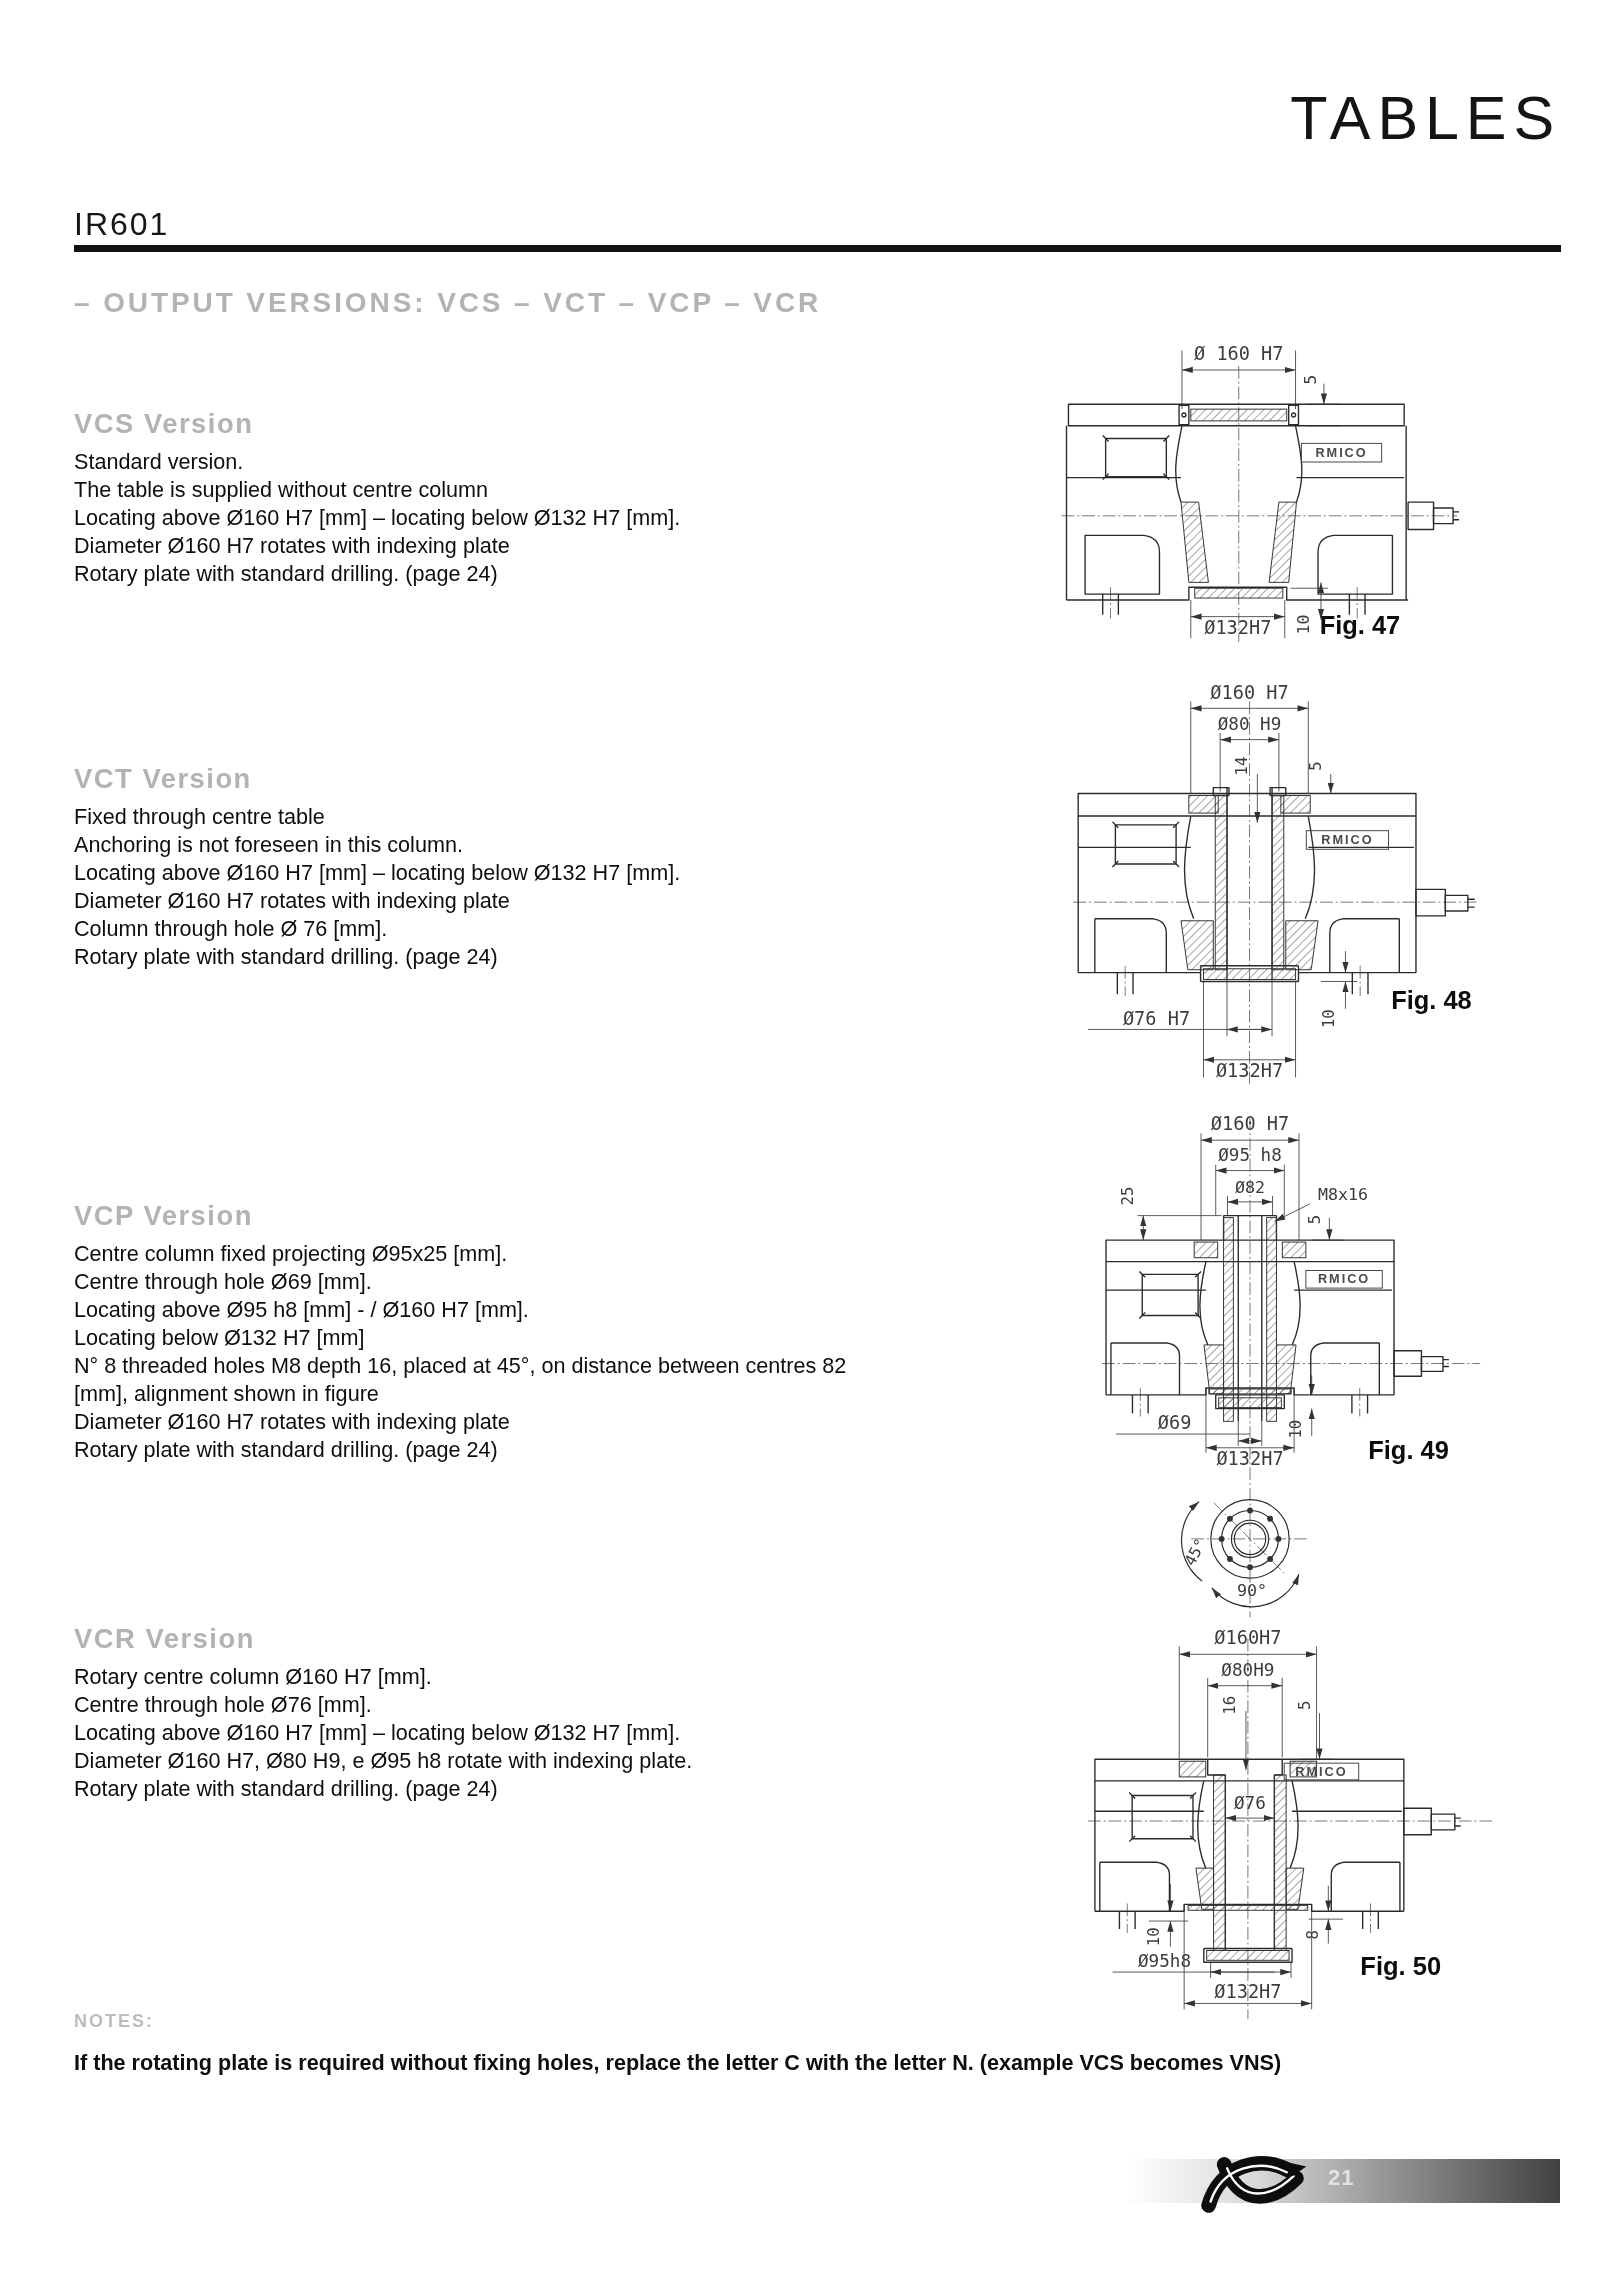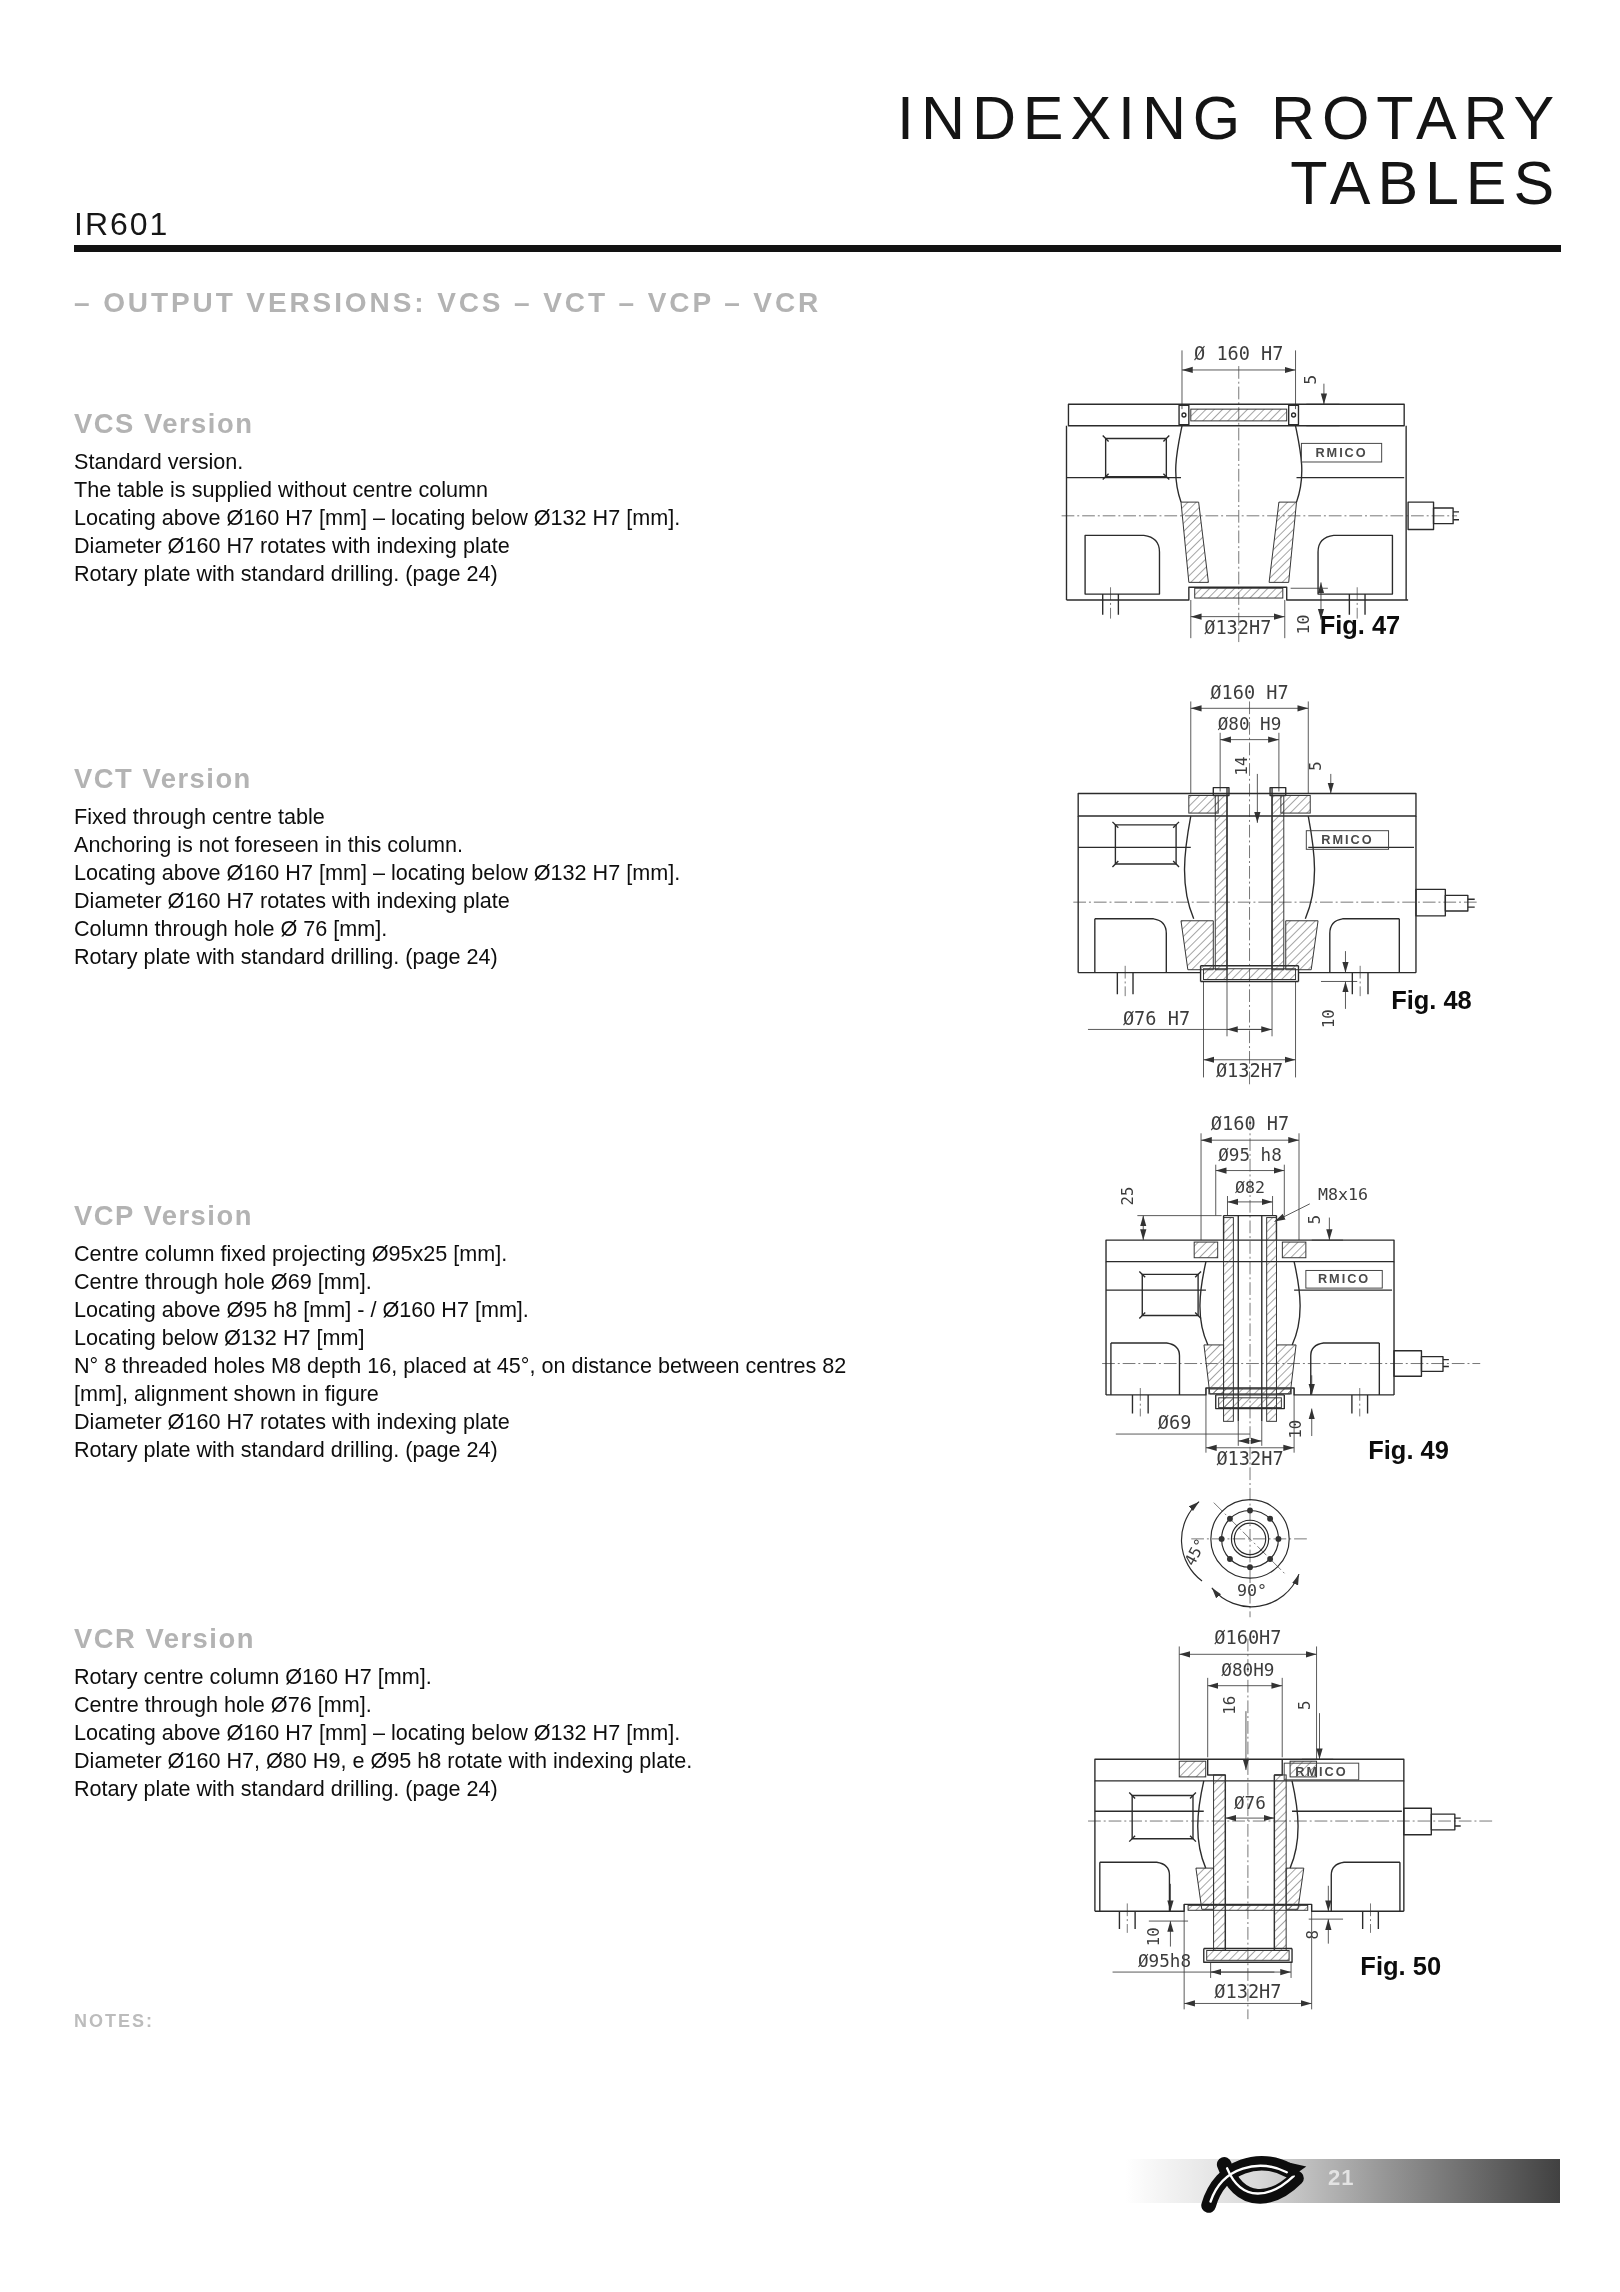--- a/index.html
+++ b/index.html
@@ -35,21 +35,20 @@
   .figcap{font-family:"Liberation Sans",sans-serif;font-weight:bold;font-size:26px;fill:#0c0c0c;text-anchor:end;}
   .logobox-text{font-family:"Liberation Sans",sans-serif;font-size:13px;font-weight:bold;fill:#4a4a4a;
                 letter-spacing:2px;text-anchor:middle;}
 </style>
 </head>
 <body>
 
 <div class="page">
 
   <div class="brand-title">
-    <div class="l1">INDEXING ROTARY</div>
     <div class="l2">TABLES</div>
   </div>
   <div class="model">IR601</div>
   <div class="rule"></div>
 
   <div class="section-title">– OUTPUT VERSIONS:  VCS – VCT – VCP – VCR</div>
 
   <div class="vblock" style="top:408px">
     <div class="vheading">VCS Version</div>
     <div class="vline">Standard version.</div>
@@ -418,20 +417,21 @@
       <rect x="171" y="340" width="84" height="10" fill="url(#hp50)"></rect>
     </g>
     <g>
       <rect x="250" y="149" width="76" height="17" fill="none" stroke="#444" stroke-width="1"></rect>
       <text class="logobox-text" x="288" y="162">RMICO</text>
     </g>
     <text class="figcap" x="410" y="365">Fig. 50</text>
   </svg>
 
   <div class="notes-heading">NOTES:</div>
+  <div class="notes-text">If the rotating plate is required without fixing holes, replace the letter C with the letter N. (example VCS becomes VNS)</div>
 
   <div class="footer-bar"></div>
   <svg class="footer-logo" width="127" height="93" viewBox="0 0 130 95">
     <g fill="none" stroke="#0d0d0d" stroke-linecap="round">
       <path d="M18,70 C30,28 72,18 100,34" stroke-width="15"></path>
       <path d="M34,28 C50,72 84,66 108,42" stroke-width="15"></path>
     </g>
     <g fill="none" stroke="#ffffff" stroke-linecap="round" stroke-width="2.5">
       <path d="M20,66 C32,30 70,22 98,36"></path>
       <path d="M37,32 C52,68 82,62 105,40"></path>

